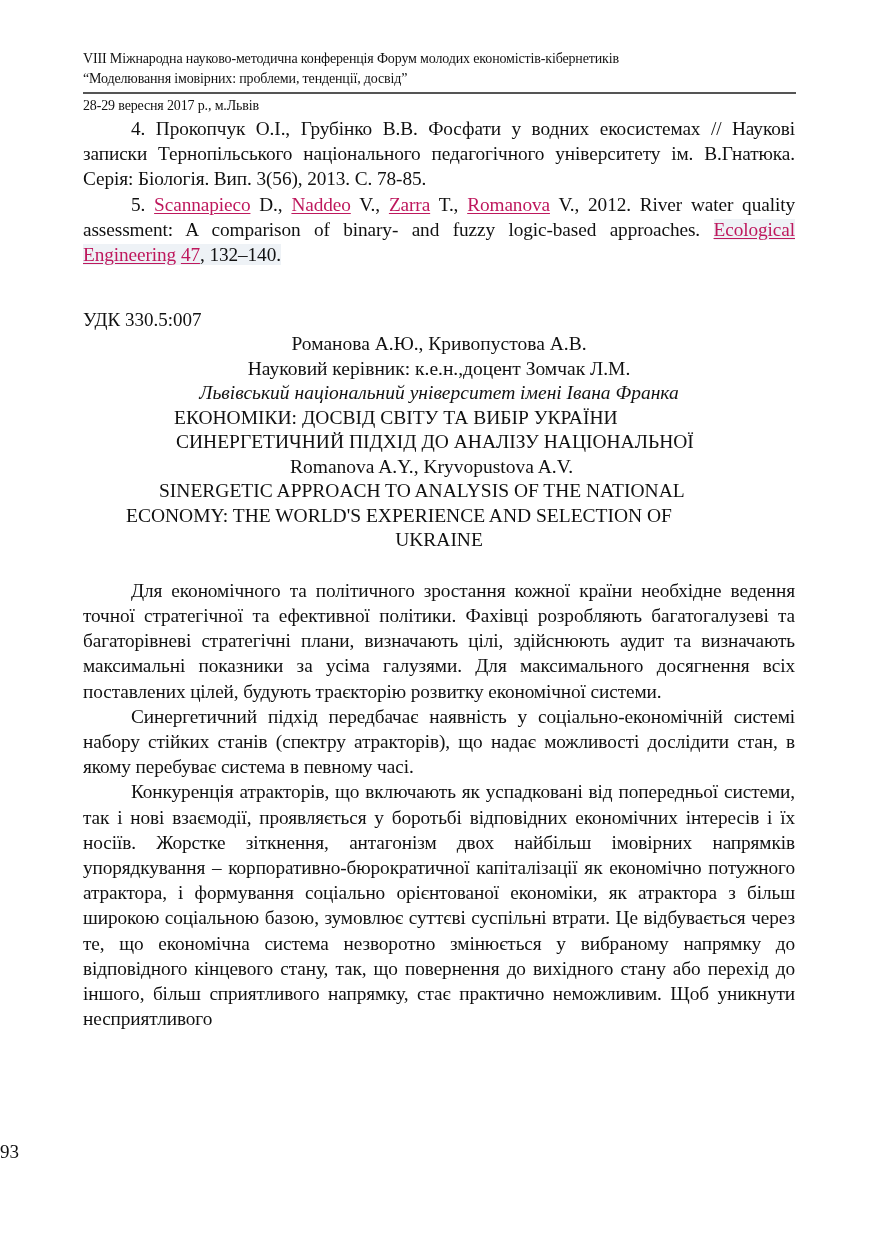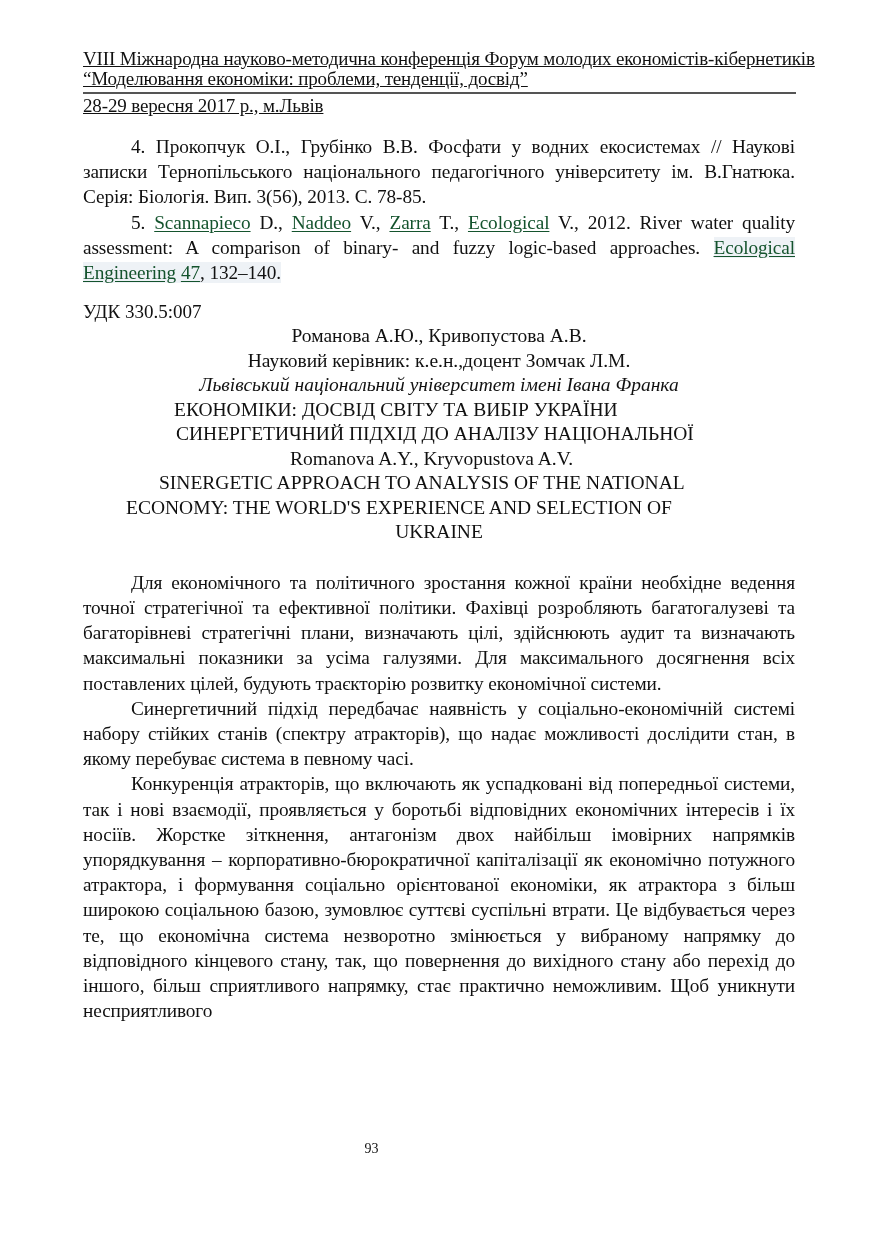--- a/index.html
+++ b/index.html
@@ -15,46 +15,45 @@
       font-family: "Liberation Serif", "DejaVu Serif", serif;
       color: #111111;
     }
     .page {
       position: absolute;
       left: 83px;
       top: 49px;
       width: 712px;
     }
     .header-line {
-      font-size: 19px;
+      font-size: 14px;
       line-height: 20px;
       white-space: nowrap;
       letter-spacing: -0.15px;
-      text-decoration: underline;
     }
     .header-rule {
       height: 2px;
       background: #555555;
       margin-top: 3px;
       margin-bottom: 2px;
       width: 713px;
     }
     .body-text {
       font-size: 19.3px;
       line-height: 25.2px;
       text-align: justify;
       letter-spacing: -0.1px;
     }
     .para {
       margin: 0;
       text-indent: 48px;
       text-align: justify;
     }
     .link {
-      color: #14532d;
+      color: #be185d;
       text-decoration: underline;
       text-underline-offset: 2px;
     }
     .hl {
       background: #eef2f6;
     }
     .udk {
       font-size: 19px;
       line-height: 25px;
     }
@@ -65,57 +64,56 @@
     .italic { font-style: italic; text-align: center; }
     .title-block {
       font-size: 19.5px;
       line-height: 24.5px;
     }
     .page-number {
       position: absolute;
       left: 0;
       width: 743px;
       top: 1141px;
-      text-align: center;
-      font-size: 14px;
+      font-size: 19px;
     }
   </style>
 </head>
 <body>
 
 <div class="page">
 
   <div>
     <div class="header-line">VIII  Міжнародна науково-методична конференція Форум молодих економістів-кібернетиків</div>
-    <div class="header-line">“Моделювання економіки: проблеми, тенденції, досвід”</div>
+    <div class="header-line">“Моделювання імовірних: проблеми, тенденції, досвід”</div>
     <div class="header-rule"></div>
     <div class="header-line">28-29 вересня 2017 р., м.Львів</div>
   </div>
 
-  <div class="body-text" style="margin-top:18px;">
+  <div class="body-text" style="">
     <p class="para">
       <span>4.</span>
       <span>Прокопчук О.І., Грубінко В.В. Фосфати у водних екосистемах // Наукові записки Тернопільського національного педагогічного університету ім. В.Гнатюка. Серія: Біологія. Вип. 3(56), 2013. С. 78-85.</span>
     </p>
     <p class="para">
       <span>5.</span>
       <a class="link">Scannapieco</a>
       <span>D.,</span>
       <a class="link">Naddeo</a>
       <span>V.,</span>
       <a class="link">Zarra</a>
       <span>T.,</span>
-      <a class="link">Ecological</a>
+      <a class="link">Romanova</a>
       <span>V.,</span>
       <span>2012. River water quality assessment: A comparison of binary- and fuzzy logic-based approaches.</span>
       <span class="hl"><a class="link">Ecological Engineering</a> <a class="link">47</a><span>, 132–140.</span></span>
     </p>
   </div>
 
-  <div class="udk" style="margin-top:14px;">УДК 330.5:007</div>
+  <div class="udk" style="margin-top:40px;">УДК 330.5:007</div>
 
   <div class="title-block">
     <div class="center bold">Романова А.Ю., Кривопустова А.В.</div>
     <div class="center bold">Науковий керівник: к.е.н.,доцент Зомчак Л.М.</div>
     <div class="center italic">Львівський національний університет імені Івана Франка</div>
     <div class="bold" style="padding-left:91px;">ЕКОНОМІКИ: ДОСВІД СВІТУ ТА ВИБІР УКРАЇНИ</div>
     <div class="bold" style="padding-left:93px;">СИНЕРГЕТИЧНИЙ ПІДХІД ДО АНАЛІЗУ НАЦІОНАЛЬНОЇ</div>
     <div class="bold" style="padding-left:207px;">Romanova A.Y., Kryvopustova A.V.</div>
     <div class="bold" style="padding-left:76px;">SINERGETIC APPROACH TO ANALYSIS OF THE NATIONAL</div>
     <div class="bold" style="padding-left:43px;">ECONOMY: THE WORLD'S EXPERIENCE AND SELECTION OF</div>

